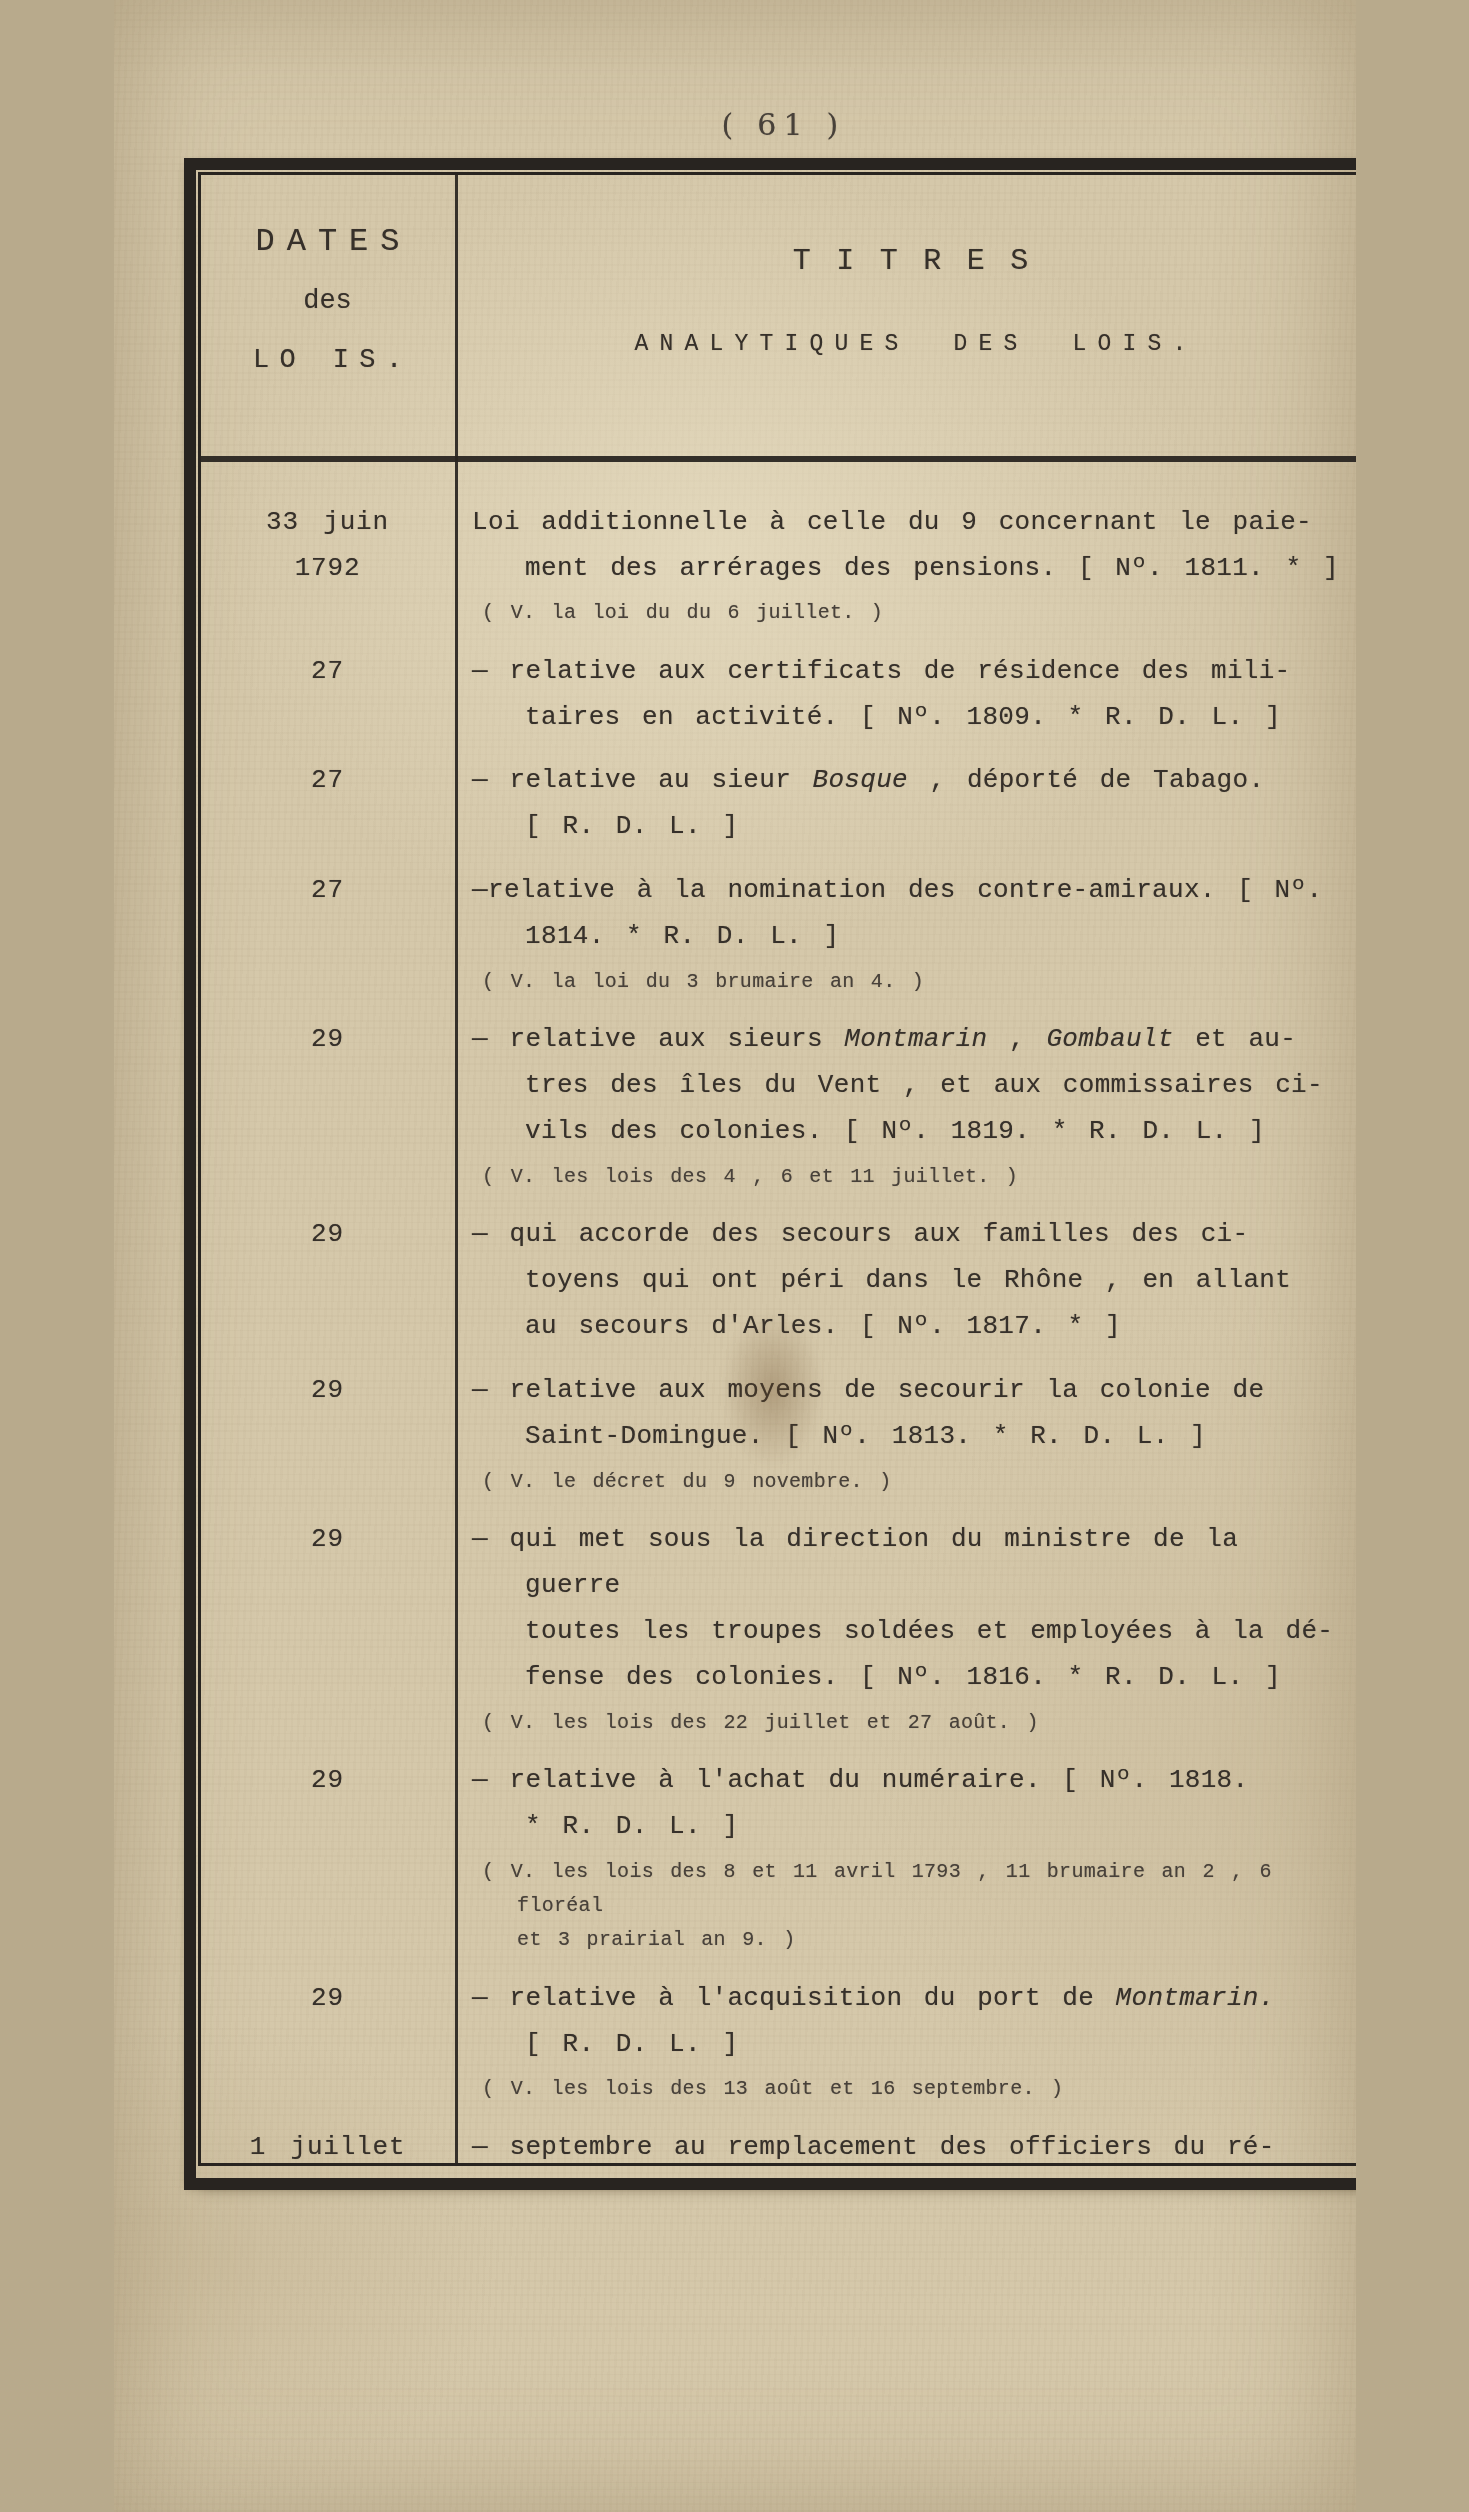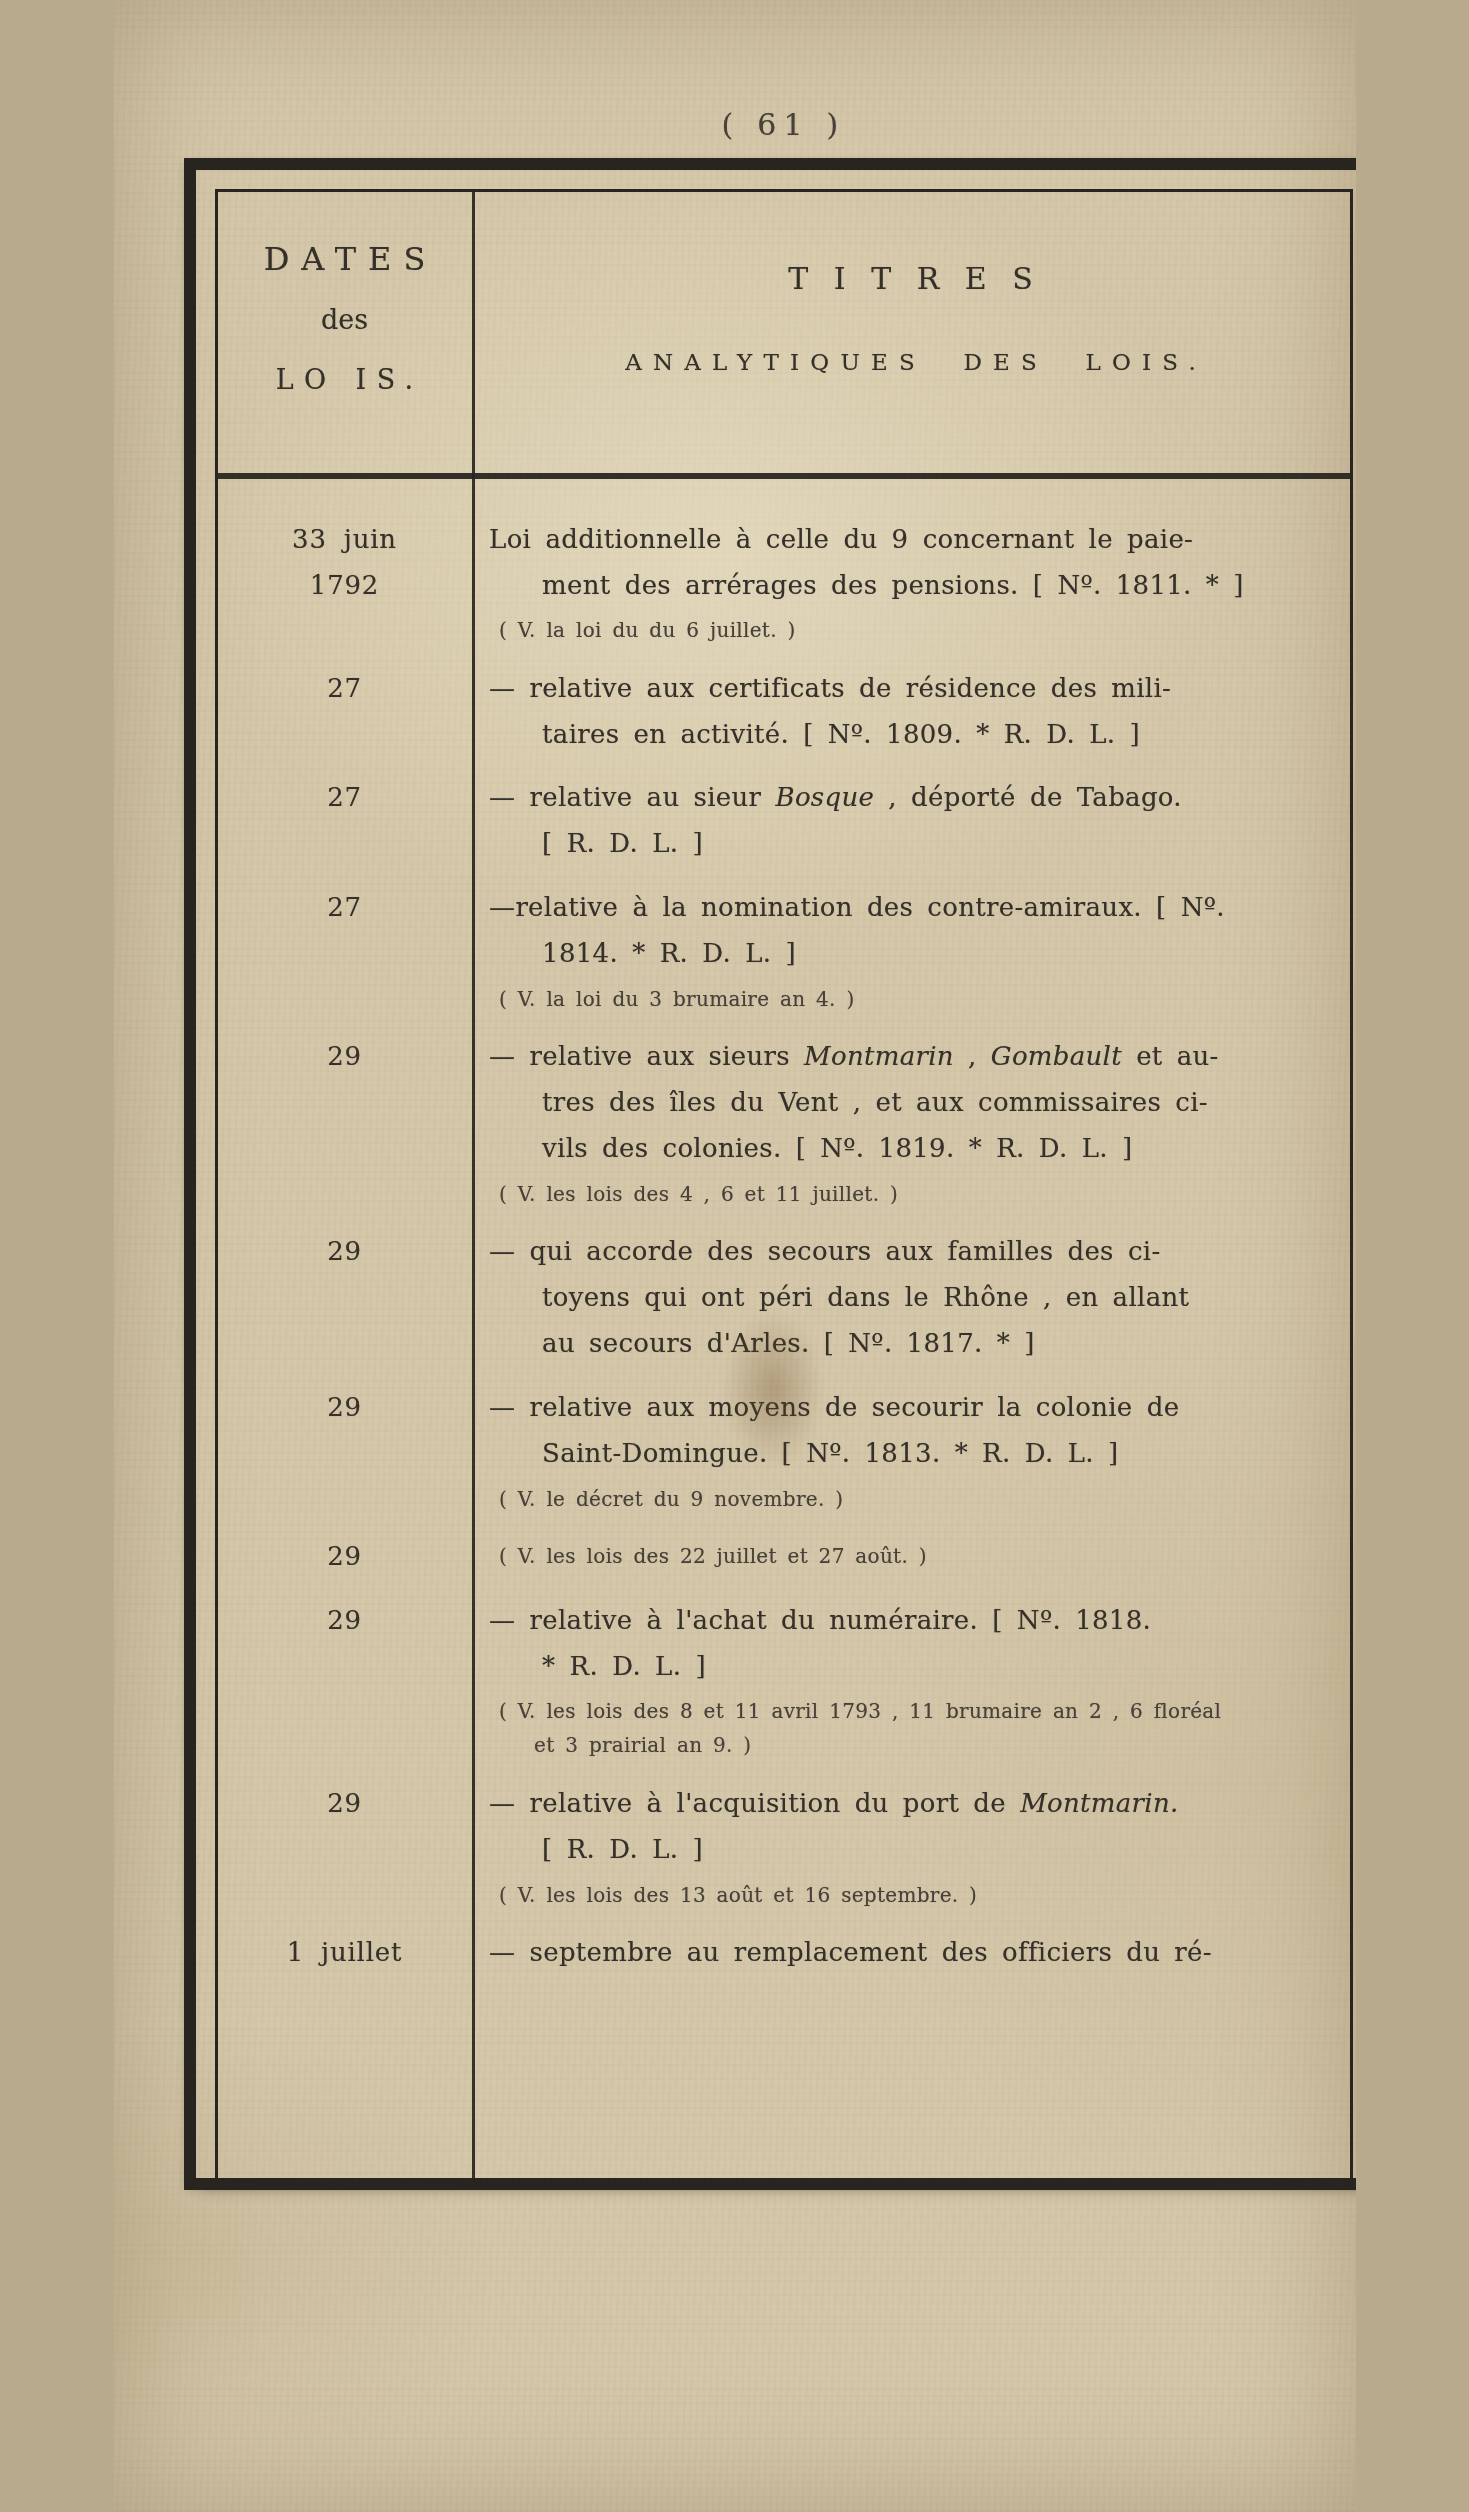--- a/index.html
+++ b/index.html
@@ -31,23 +31,24 @@
   .table-outer {
     position:absolute; left:70px; top:158px;
     width:1200px; height:2032px;
     box-sizing:border-box;
     border:12px solid var(--border_ink, #282420);
     box-shadow: 9.6px 4.8px 14.4px -6.4px rgba(80,64,40,0.45), -3.2px 3.2px 8px -4.8px rgba(80,64,40,0.35);
   }
   .table-inner {
     position:relative;
     box-sizing:border-box;
-    margin:19px;
+    margin:2px;
     height:calc(100% - 14.4px);
     border:3.2px solid var(--border_ink, #282420);
+    font-family:Liberation Mono, monospace;
   }
   .column-divider {
     position:absolute; left:254px; top:0; bottom:0; width:3.2px;
     background: var(--border_ink, #282420);
     opacity:.92;
   }
   .header-row {
     display:flex;
     height:281px;
     box-sizing:border-box;
@@ -211,20 +212,21 @@
     <div class="date-cell"><span>29</span></div>
     <div class="title-cell">
       <div class="title-text"><span>— relative aux moyens de secourir la colonie de</span><br><span>Saint-Domingue. [ Nº. 1813. * R. D. L. ]</span></div>
       <div class="note-text"><span>( V. le décret du 9 novembre. )</span></div>
     </div>
   </div>
 
   <div class="law-row">
     <div class="date-cell"><span>29</span></div>
     <div class="title-cell">
+      <div class="title-text"><span>— qui met sous la direction du ministre de la guerre</span><br><span>toutes les troupes soldées et employées à la dé-</span><br><span>fense des colonies. [ Nº. 1816. * R. D. L. ]</span></div>
       <div class="note-text"><span>( V. les lois des 22 juillet et 27 août. )</span></div>
     </div>
   </div>
 
   <div class="law-row">
     <div class="date-cell"><span>29</span></div>
     <div class="title-cell">
       <div class="title-text"><span>— relative à l'achat du numéraire. [ Nº. 1818.</span><br><span>* R. D. L. ]</span></div>
       <div class="note-text"><span>( V. les lois des 8 et 11 avril 1793 , 11 brumaire an 2 , 6 floréal</span><br><span>et 3 prairial an 9. )</span></div>
     </div>

